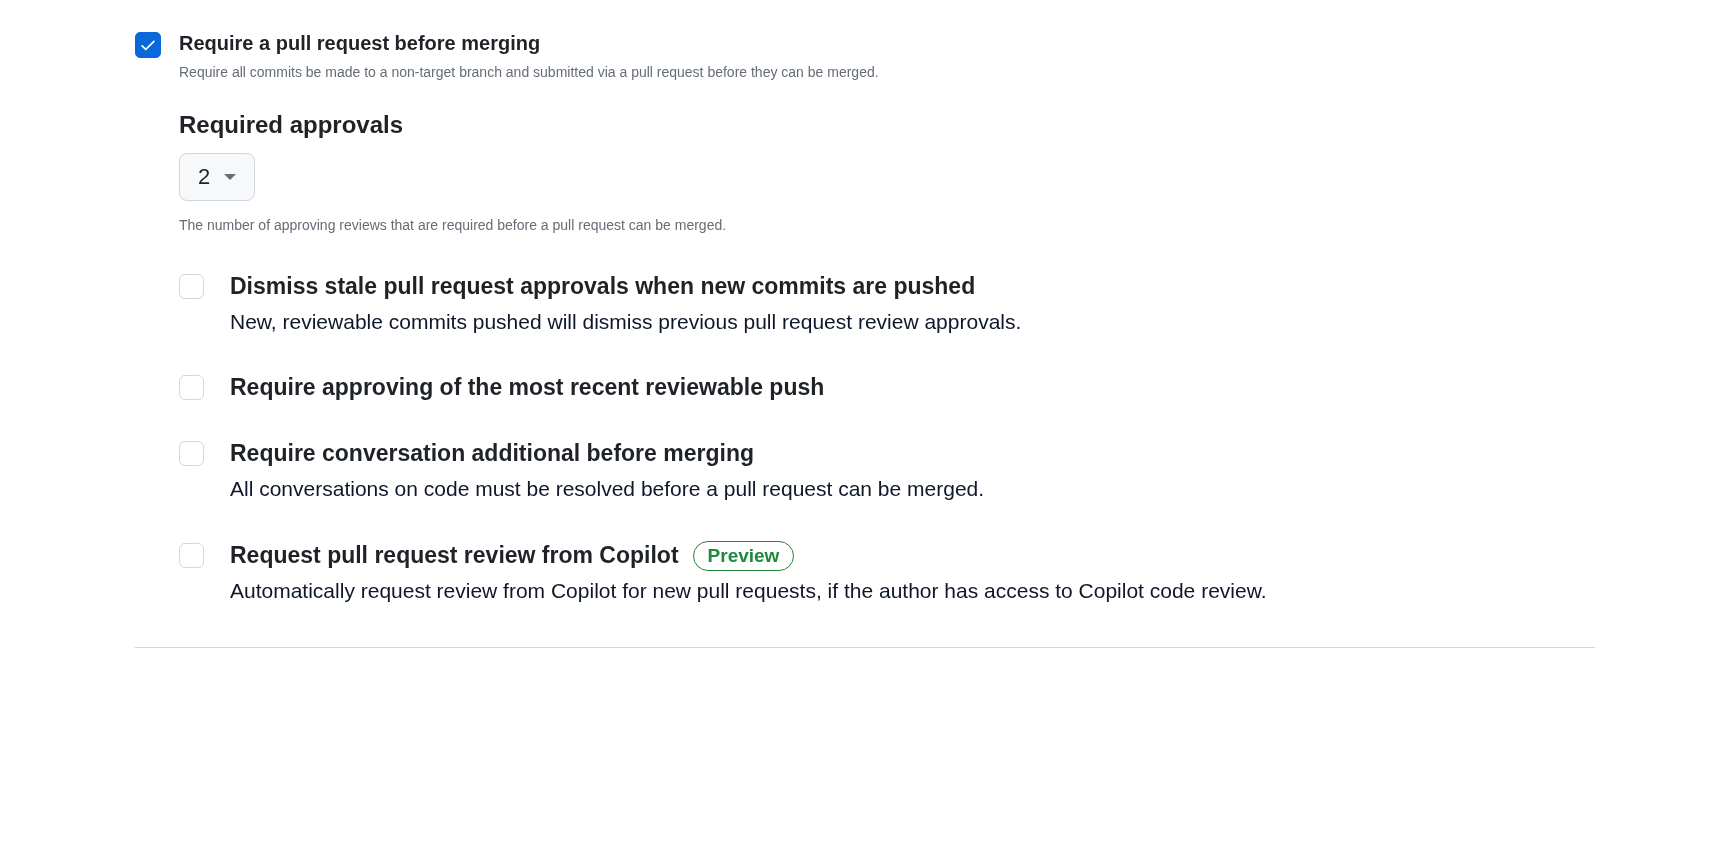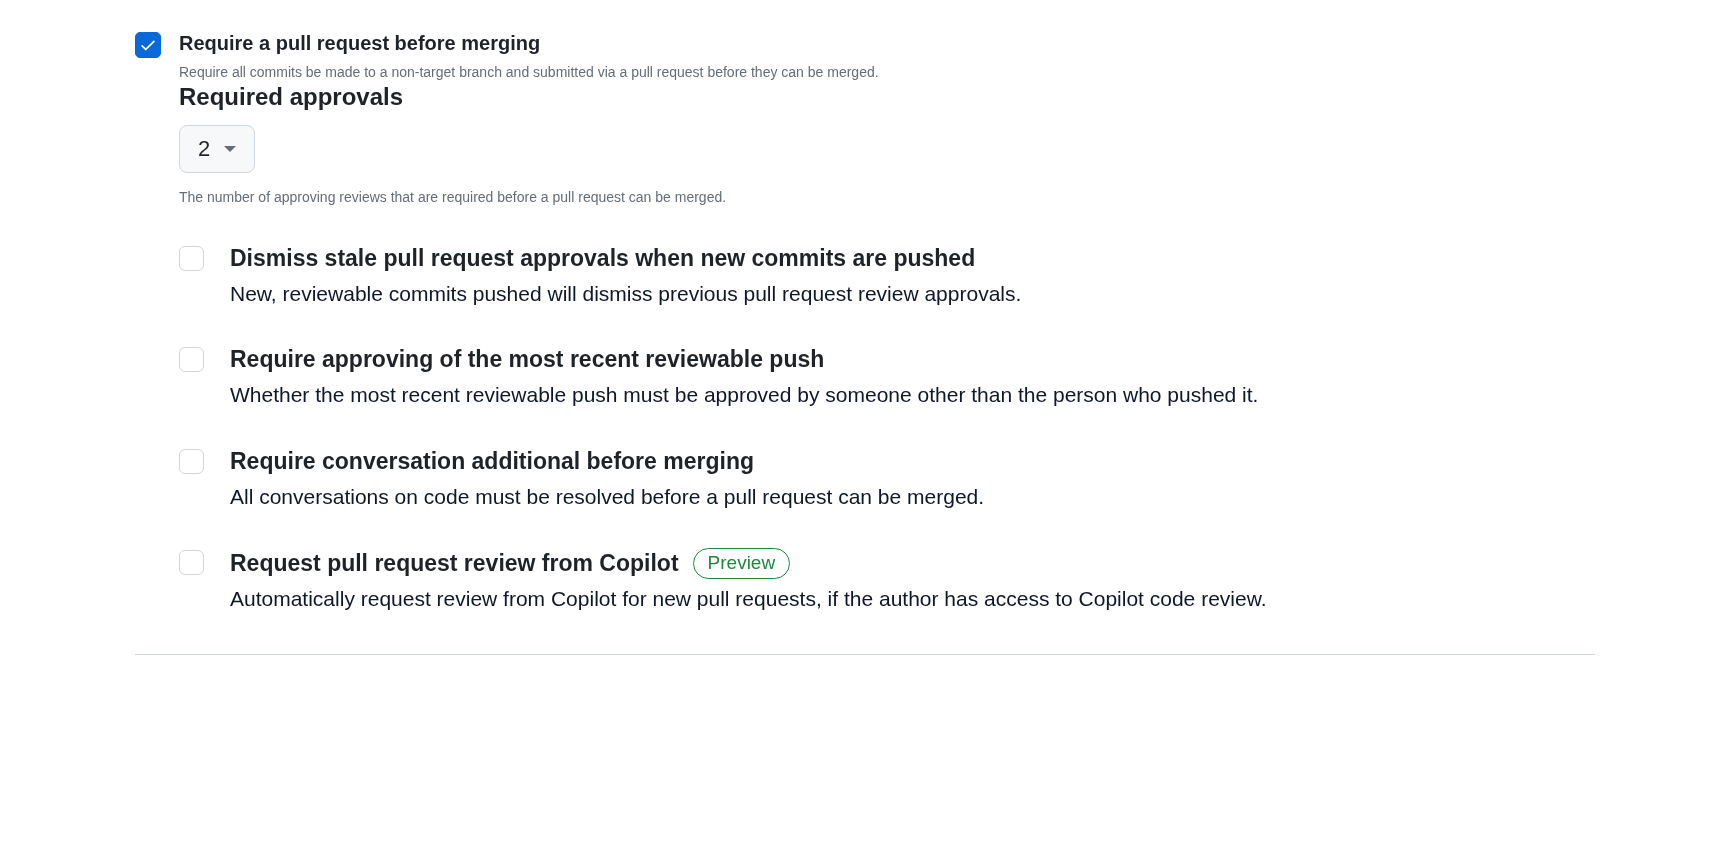--- a/index.html
+++ b/index.html
@@ -63,20 +63,21 @@
   }
   .toggle-text {
     font-size: 22px;
     color: #656d76;
   }
   .chevron {
     width: 20px;
     height: 20px;
   }
   .subsection {
+    margin-top: 28px;
   }
   .subsection-title {
     font-size: 24px;
     font-weight: 600;
     color: #1f2328;
   }
   .select-wrap {
     margin-top: 14px;
   }
   .select-btn {
@@ -133,21 +134,21 @@
     margin-top: 4px;
     line-height: 1.5;
   }
   .badge {
     display: inline-flex;
     align-items: center;
     padding: 2px 14px;
     border: 1.5px solid #1f883d;
     border-radius: 999px;
     font-size: 19px;
-    font-weight: 400;
+    font-weight: 700;
     color: #1f883d;
   }
   .divider {
     border: none;
     border-top: 1px solid #d0d7de;
     margin-top: 40px;
   }
 </style>
 </head>
 <body>
@@ -183,21 +184,20 @@
         <div class="sub-option-desc">New, reviewable commits pushed will dismiss previous pull request review approvals.</div>
       </div>
     </div>
 
     <div class="sub-option">
       <div class="checkbox"></div>
       <div class="sub-option-content">
         <div class="sub-option-title">
           <span>Require approving of the most recent reviewable push</span>
         </div>
-        <div class="sub-option-desc">Whether the most recent reviewable push must be approved by someone other than the person who pushed it.</div>
       </div>
     </div>
 
     <div class="sub-option">
       <div class="checkbox"></div>
       <div class="sub-option-content">
         <div class="sub-option-title">
           <span>Require conversation additional before merging</span>
         </div>
         <div class="sub-option-desc">All conversations on code must be resolved before a pull request can be merged.</div>

